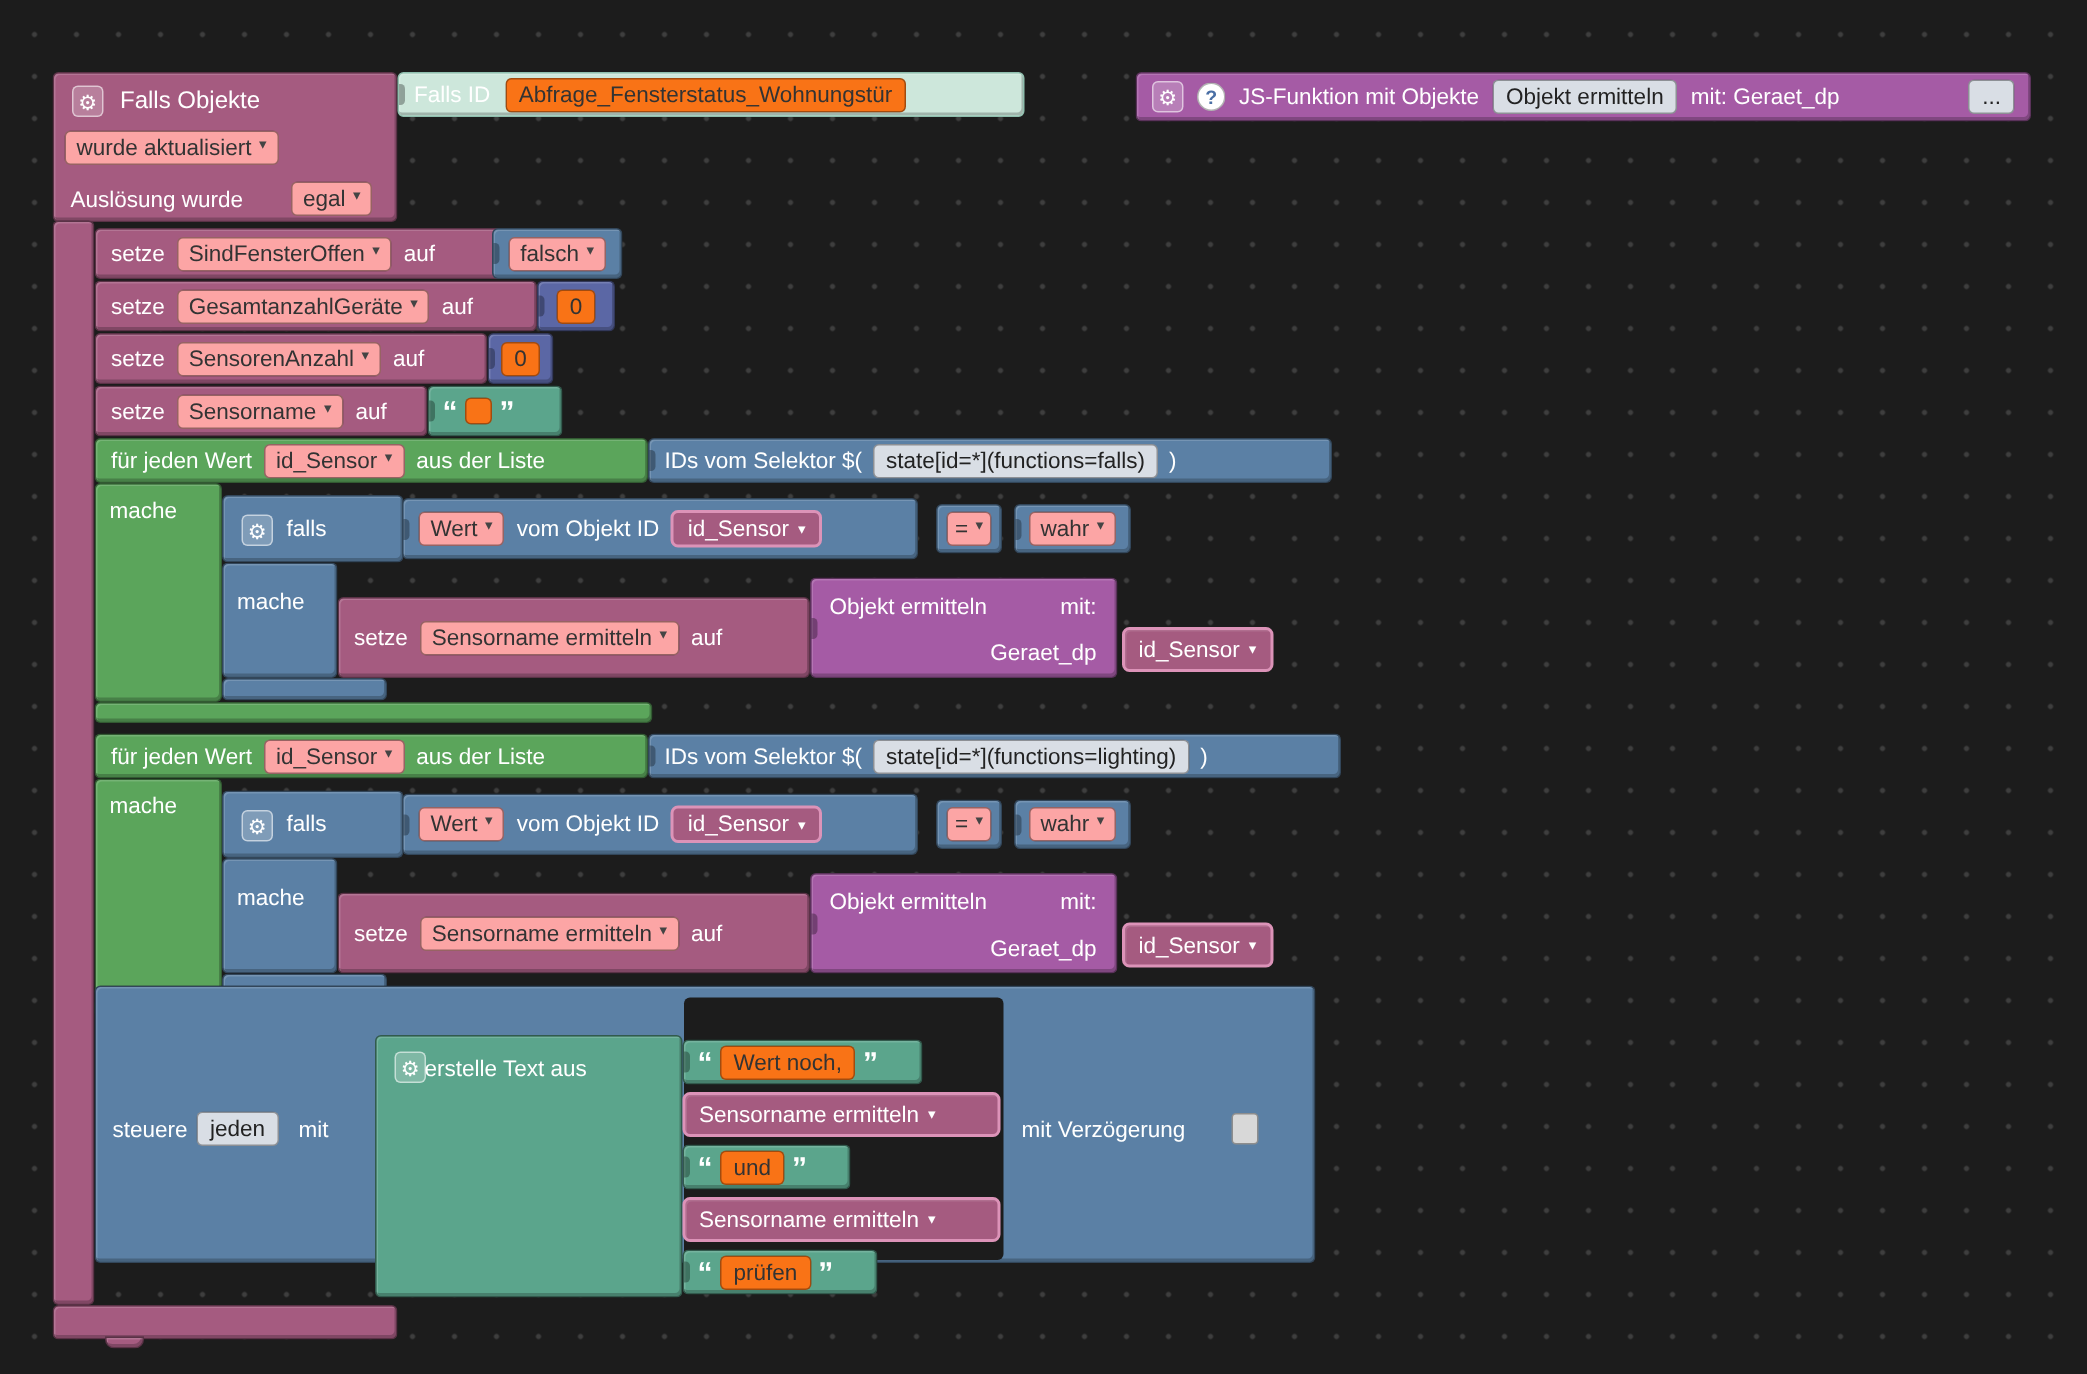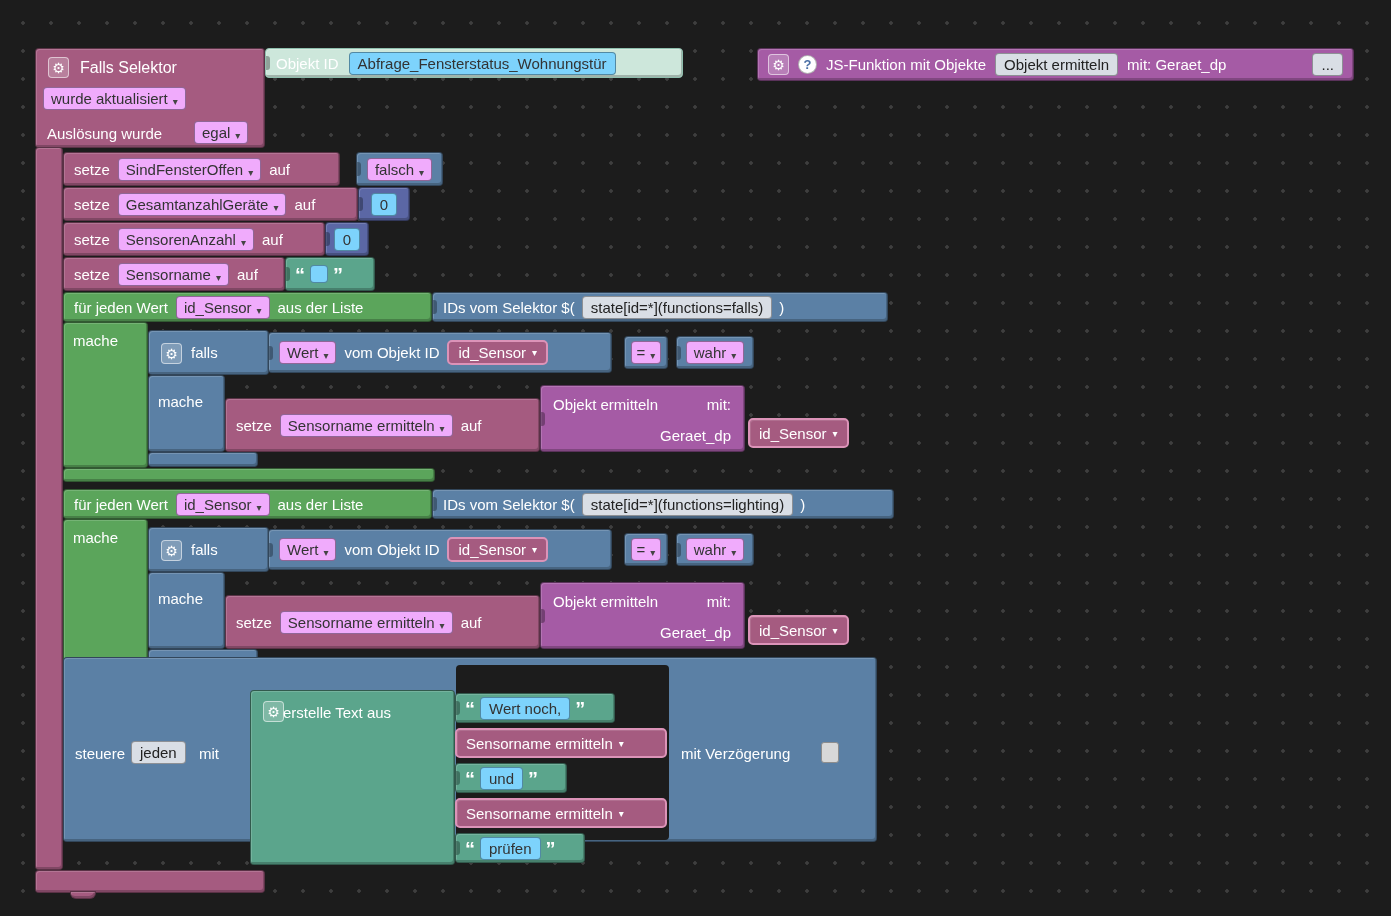--- a/index.html
+++ b/index.html
@@ -13,24 +13,24 @@
   .mag{background:#a55b80}
   .blue{background:#5b80a5}
   .indigo{background:#5b67a5}
   .green{background:#5ba55b}
   .teal{background:#5ba58c}
   .purple{background:#a55ba5}
   .paleteal{background:#cde7db;border-color:#8fbfae}
   .row{display:flex;align-items:center;height:100%;padding:0 10px;gap:8px}
   .abs{position:absolute}
   .lbl{white-space:nowrap}
-  .dd{display:inline-flex;align-items:flex-end;gap:5px;background:#f0abfc;color:#333;
+  .dd{display:inline-flex;align-items:flex-start;gap:5px;background:#fca5a5;color:#333;
       border:1px solid rgba(0,0,0,.4);border-radius:4px;padding:2px 7px;white-space:nowrap}
   .dd .arrow{font-size:10px;color:#444}
-  .pill{display:inline-flex;align-items:center;background:#7dd3fc;color:#333;border:1px solid rgba(0,0,0,.35);
+  .pill{display:inline-flex;align-items:center;background:#f97316;color:#333;border:1px solid rgba(0,0,0,.35);
       border-radius:4px;padding:2px 8px;white-space:nowrap}
   .pill.gray{background:#d9dee5;color:#222}
   .gearbox{display:inline-flex;align-items:center;justify-content:center;flex:none;width:21px;height:21px;
       border-radius:4px;background:rgba(255,255,255,.22);border:1px solid rgba(255,255,255,.55);
       font-size:14px;color:#fff;line-height:1}
   .helpcircle{display:inline-flex;align-items:center;justify-content:center;flex:none;width:19px;height:19px;
       border-radius:50%;background:#fff;color:#4a6fa5;font-weight:bold;font-size:13px;border:1px solid rgba(0,0,0,.3)}
   .vblk{display:inline-flex;align-items:center;gap:6px;background:#a55b80;border:2px solid #dc93b8;
       border-radius:5px;padding:2px 9px;color:#fff;white-space:nowrap}
   .vblk .arrow{font-size:10px;color:#fff}
@@ -47,36 +47,36 @@
 </style>
 </head>
 <body>
 
 <div id="canvas">
 
   <div class="blk mag" style="left:35px;top:48px;width:230px;height:100px">
     <span class="gearbox abs" style="left:12px;top:8px">
         <span>⚙</span>
       </span>
-    <span class="abs lbl t16" style="left:44px;top:10px">Falls Selektor</span>
+    <span class="abs lbl t16" style="left:44px;top:10px">Falls Objekte</span>
     <span class="dd abs" style="left:7px;top:38px">
         <span>wurde aktualisiert</span>
         <span class="arrow">▾</span>
       </span>
     <span class="abs lbl" style="left:11px;top:76px">Auslösung wurde</span>
     <span class="dd abs" style="left:158px;top:72px">
         <span>egal</span>
         <span class="arrow">▾</span>
       </span>
   </div>
 
   <div class="blk paleteal" style="left:265px;top:48px;width:418px;height:30px">
     <span class="socket"></span>
     <div class="row" style="gap:10px">
-      <span class="lbl">Objekt ID</span>
+      <span class="lbl">Falls ID</span>
       <span class="pill">Abfrage_Fensterstatus_Wohnungstür</span>
     </div>
   </div>
 
   <div class="blk purple" style="left:757px;top:48px;width:597px;height:33px">
     <div class="row" style="gap:9px">
       <span class="gearbox">
           <span>⚙</span>
         </span>
       <span class="helpcircle">
@@ -96,21 +96,21 @@
   <div class="blk mag" style="left:63px;top:152px;width:277px;height:34px">
     <div class="row">
       <span class="lbl">setze</span>
       <span class="dd">
           <span>SindFensterOffen</span>
           <span class="arrow">▾</span>
         </span>
       <span class="lbl">auf</span>
     </div>
   </div>
-  <div class="blk blue" style="left:356px;top:152px;width:87px;height:34px">
+  <div class="blk blue" style="left:328px;top:152px;width:87px;height:34px">
     <span class="socket"></span>
     <div class="row" style="justify-content:center;padding:0 8px">
       <span class="dd">
           <span>falsch</span>
           <span class="arrow">▾</span>
         </span>
     </div>
   </div>
 
   <div class="blk mag" style="left:63px;top:187px;width:295px;height:34px">

